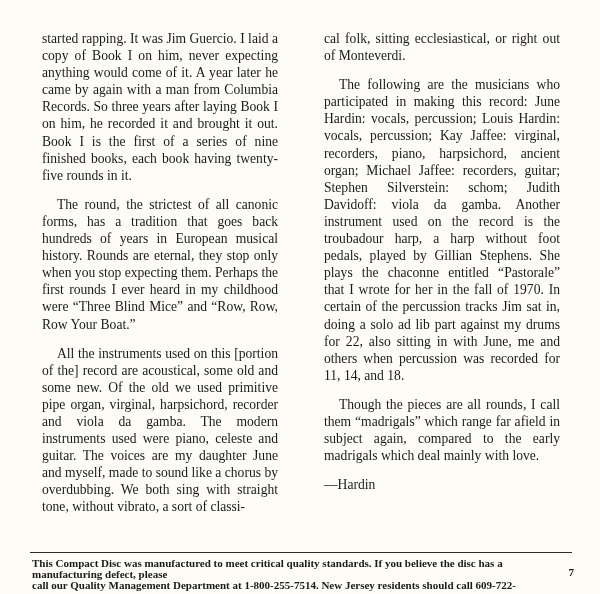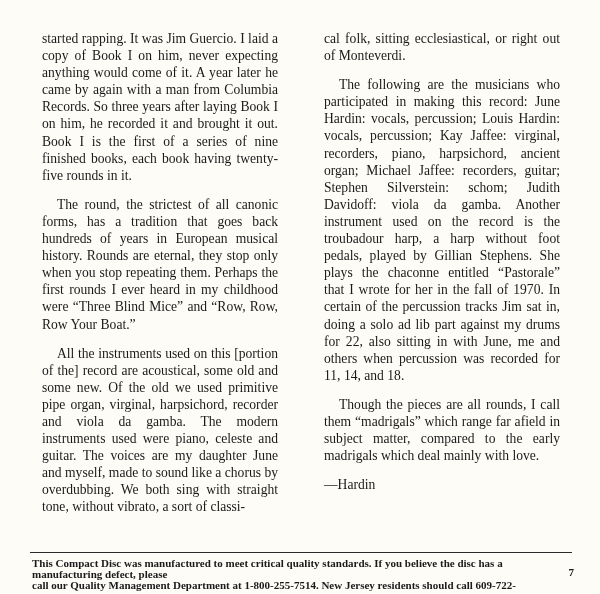--- a/index.html
+++ b/index.html
@@ -87,28 +87,28 @@
 </style>
 </head>
 <body>
 
 <div class="page">
 
   <div class="columns">
 
     <div class="col">
       <p>started rapping. It was Jim Guercio. I laid a copy of Book I on him, never expecting anything would come of it. A year later he came by again with a man from Columbia Records. So three years after laying Book I on him, he recorded it and brought it out. Book I is the first of a series of nine finished books, each book having twenty-five rounds in it.</p>
-      <p class="indent">The round, the strictest of all canonic forms, has a tradition that goes back hundreds of years in European musical history. Rounds are eternal, they stop only when you stop repeating them. Perhaps the first rounds I ever heard in my childhood were “Three Blind Mice” and “Row, Row, Row Your Boat.”</p>
+      <p class="indent">The round, the strictest of all canonic forms, has a tradition that goes back hundreds of years in European musical history. Rounds are eternal, they stop only when you stop expecting them. Perhaps the first rounds I ever heard in my childhood were “Three Blind Mice” and “Row, Row, Row Your Boat.”</p>
       <p class="indent">All the instruments used on this [portion of the] record are acoustical, some old and some new. Of the old we used primitive pipe organ, virginal, harpsichord, recorder and viola da gamba. The modern instruments used were piano, celeste and guitar. The voices are my daughter June and myself, made to sound like a chorus by overdubbing. We both sing with straight tone, without vibrato, a sort of classi-</p>
     </div>
 
     <div class="col">
       <p>cal folk, sitting ecclesiastical, or right out of Monteverdi.</p>
       <p class="indent">The following are the musicians who participated in making this record: June Hardin: vocals, percussion; Louis Hardin: vocals, percussion; Kay Jaffee: virginal, recorders, piano, harpsichord, ancient organ; Michael Jaffee: recorders, guitar; Stephen Silverstein: schom; Judith Davidoff: viola da gamba. Another instrument used on the record is the troubadour harp, a harp without foot pedals, played by Gillian Stephens. She plays the chaconne entitled “Pastorale” that I wrote for her in the fall of 1970. In certain of the percussion tracks Jim sat in, doing a solo ad lib part against my drums for 22, also sitting in with June, me and others when percussion was recorded for 11, 14, and 18.</p>
-      <p class="indent">Though the pieces are all rounds, I call them “madrigals” which range far afield in subject matter, compared to the early  madrigals which deal mainly with love.</p>
+      <p class="indent">Though the pieces are all rounds, I call them “madrigals” which range far afield in subject again, compared to the early  madrigals which deal mainly with love.</p>
       <p class="signature">—Hardin</p>
     </div>
 
   </div>
 
   <div class="footer-rule"></div>
 
   <div class="footer">
     <span>This Compact Disc was manufactured to meet critical quality standards. If you believe the disc has a manufacturing defect, please</span>
     <span class="line2">call our Quality Management Department at 1-800-255-7514. New Jersey residents should call 609-722-8224.</span>

